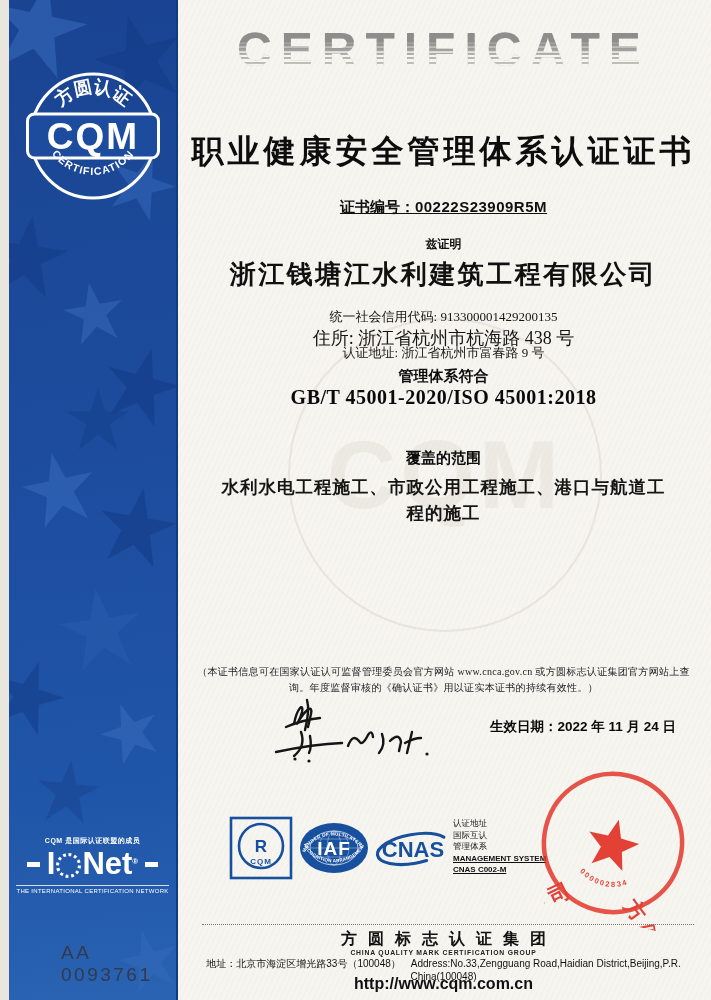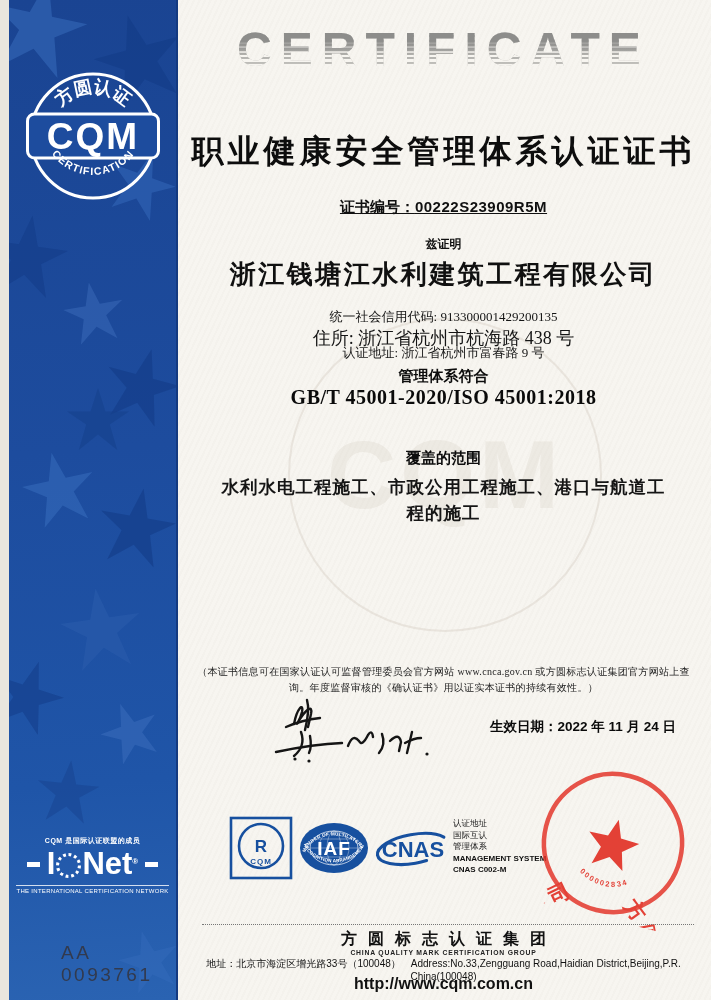--- a/index.html
+++ b/index.html
@@ -49,21 +49,21 @@
   .watermark{position:absolute;left:112px;top:318px;width:310px;height:310px;border-radius:50%;
     border:2px solid rgba(206,199,185,0.35);display:flex;align-items:center;justify-content:center;
     color:rgba(205,198,184,0.22);font-size:96px;font-weight:bold;letter-spacing:4px;pointer-events:none;}
   .disclaimer{top:664px;font-size:10px;line-height:16px;letter-spacing:0.3px;color:#222;}
   .signature{position:absolute;left:88px;top:694px;}
   .dates{position:absolute;left:314px;top:712px;text-align:left;font-weight:bold;
     font-size:13.5px;line-height:30px;color:#0a0a0a;font-family:"Liberation Serif",serif;}
   .dates .val{font-family:"Liberation Sans",sans-serif;}
   .logo{position:absolute;}
   .cnas-caption{position:absolute;left:277px;top:818px;text-align:left;font-size:8.5px;line-height:11.5px;color:#222;}
-  .cnas-caption .b{font-weight:bold;color:#111;font-size:8px;}
+  .cnas-caption .b{font-weight:bold;color:#111;font-size:8px;text-decoration:underline;}
   .stamp{position:absolute;left:362px;top:768px;transform:rotate(14deg);opacity:0.92;}
   .footer-line{position:absolute;top:924px;left:26px;width:492px;border-top:1.5px dotted #777;}
   .org-cn{top:929px;font-size:16px;font-weight:bold;letter-spacing:11px;text-indent:11px;color:#111;font-family:"Liberation Serif",serif;}
   .org-en{top:949px;font-size:6.8px;font-weight:bold;letter-spacing:0.8px;color:#222;}
   .footer-address{top:957px;font-size:10px;color:#111;}
   .website{top:975px;font-size:16px;font-weight:bold;color:#111;}
 </style>
 </head>
 <body>
 

